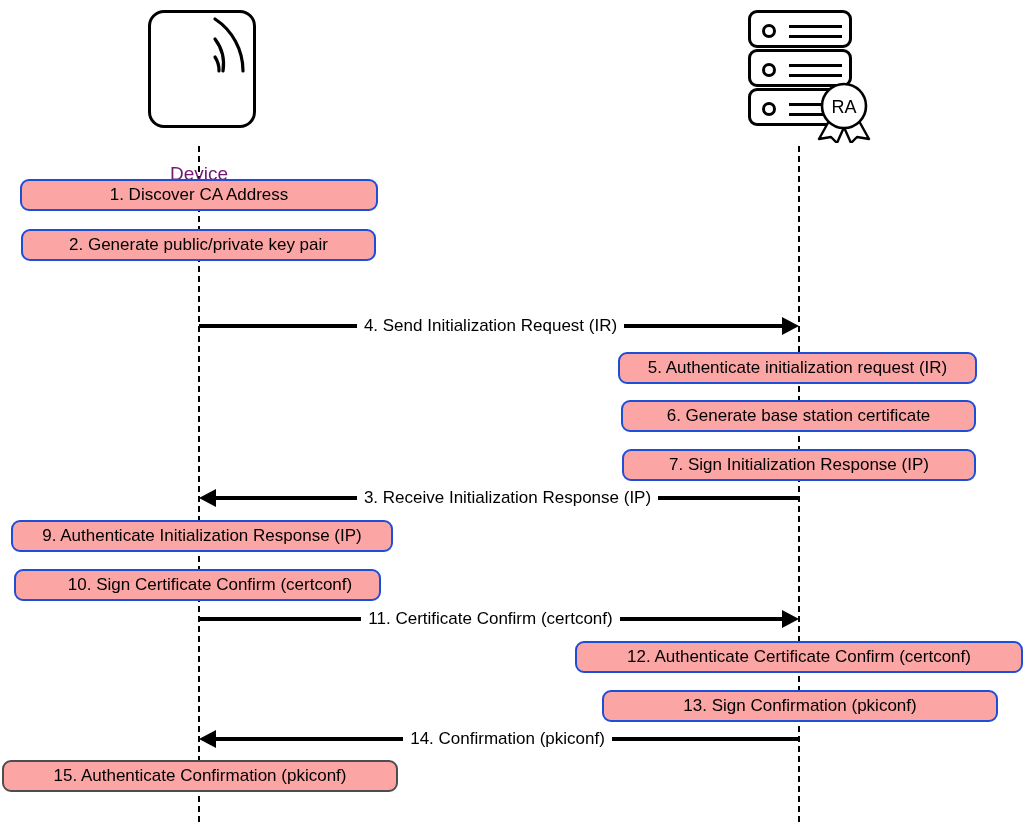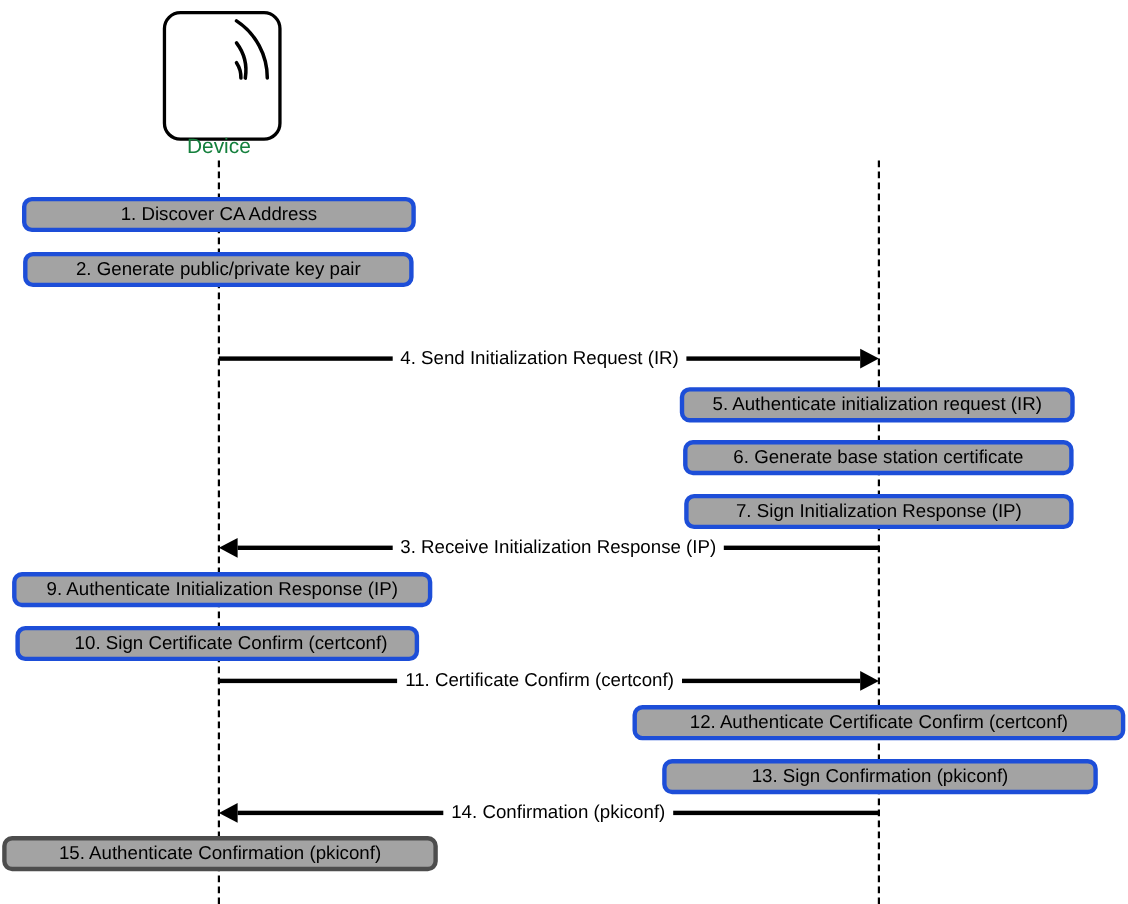--- a/index.html
+++ b/index.html
@@ -29,21 +29,22 @@
   
   .actor {
     position: absolute;
   }
   .actor-label {
     position: absolute;
     text-align: center;
     font-size: 19px;
     line-height: 24px;
     white-space: nowrap;
-    color: #15803d;
+    color: #701a75;
+    margin-top: 40px;
   }
 
   .device-box {
     position: absolute;
     border: 3px solid #000000;
     border-radius: 16px;
     background: #ffffff;
   }
 
   
@@ -62,23 +63,23 @@
     box-sizing: border-box;
   }
   .rack-line {
     position: absolute;
     background: #000000;
   }
 
   
   .pbox {
     position: absolute;
-    border: 4px solid #1d4ed8;
+    border: 2px solid #1d4ed8;
     border-radius: 9px;
-    background: #a3a3a3;
+    background: #fca5a5;
     box-sizing: border-box;
     display: flex;
     align-items: center;
     justify-content: center;
     font-size: 17px;
     line-height: 20px;
     white-space: nowrap;
     color: #000000;
   }
   .pbox.gray-border {
@@ -134,20 +135,47 @@
     <div class="device-box" style="left:0; top:0; width:102px; height:112px;">
       <svg width="96" height="106" viewBox="0 0 96 106" style="display:block;">
         <path d="M 64 6 A 62 62 0 0 1 92 58" fill="none" stroke="#000" stroke-width="3.2" stroke-linecap="round"></path>
         <path d="M 64 26 A 42 42 0 0 1 72 58" fill="none" stroke="#000" stroke-width="3.2" stroke-linecap="round"></path>
         <path d="M 64 44 A 24 24 0 0 1 68 58" fill="none" stroke="#000" stroke-width="3.2" stroke-linecap="round"></path>
       </svg>
     </div>
   </div>
   <div class="actor-label" style="left:139px; top:122px; width:120px;">Device</div>
 
+  <div class="actor" style="left:744px; top:8px; width:135px; height:135px;">
+
+    <div class="rack-unit" style="left:4px; top:2px; width:104px; height:38px;">
+      <div class="rack-led" style="left:11px; top:11px; width:14px; height:14px;"></div>
+      <div class="rack-line" style="left:38px; top:12px; width:53px; height:3px;"></div>
+      <div class="rack-line" style="left:38px; top:22px; width:53px; height:3px;"></div>
+    </div>
+
+    <div class="rack-unit" style="left:4px; top:41px; width:104px; height:38px;">
+      <div class="rack-led" style="left:11px; top:11px; width:14px; height:14px;"></div>
+      <div class="rack-line" style="left:38px; top:12px; width:53px; height:3px;"></div>
+      <div class="rack-line" style="left:38px; top:22px; width:53px; height:3px;"></div>
+    </div>
+
+    <div class="rack-unit" style="left:4px; top:80px; width:104px; height:38px;">
+      <div class="rack-led" style="left:11px; top:11px; width:14px; height:14px;"></div>
+      <div class="rack-line" style="left:38px; top:12px; width:53px; height:3px;"></div>
+      <div class="rack-line" style="left:38px; top:22px; width:53px; height:3px;"></div>
+    </div>
+
+    <svg width="70" height="62" viewBox="0 0 70 62" style="position:absolute; left:65px; top:73px;">
+      <path d="M 20 40 L 10 58 L 22 56 L 28 62 L 36 44 Z" fill="#ffffff" stroke="#000000" stroke-width="2.4" stroke-linejoin="round"></path>
+      <path d="M 50 40 L 60 58 L 48 56 L 42 62 L 34 44 Z" fill="#ffffff" stroke="#000000" stroke-width="2.4" stroke-linejoin="round"></path>
+      <circle cx="35" cy="25" r="22" fill="#ffffff" stroke="#000000" stroke-width="2.6"></circle>
+      <text x="35" y="32" text-anchor="middle" font-family="Liberation Sans, sans-serif" font-size="18" fill="#000000">RA</text>
+    </svg>
+  </div>
 
   <div class="pbox" style="left:20px; top:179px; width:358px; height:32px;">1. Discover CA Address</div>
 
   <div class="pbox" style="left:21px; top:229px; width:355px; height:32px;">2. Generate public/private key pair</div>
 
 
   <div class="msg" style="left:199px; top:313px; width:600px;">
     <div class="seg"></div>
     <div class="msg-label">4. Send Initialization Request (IR)</div>
     <div class="seg"></div>

